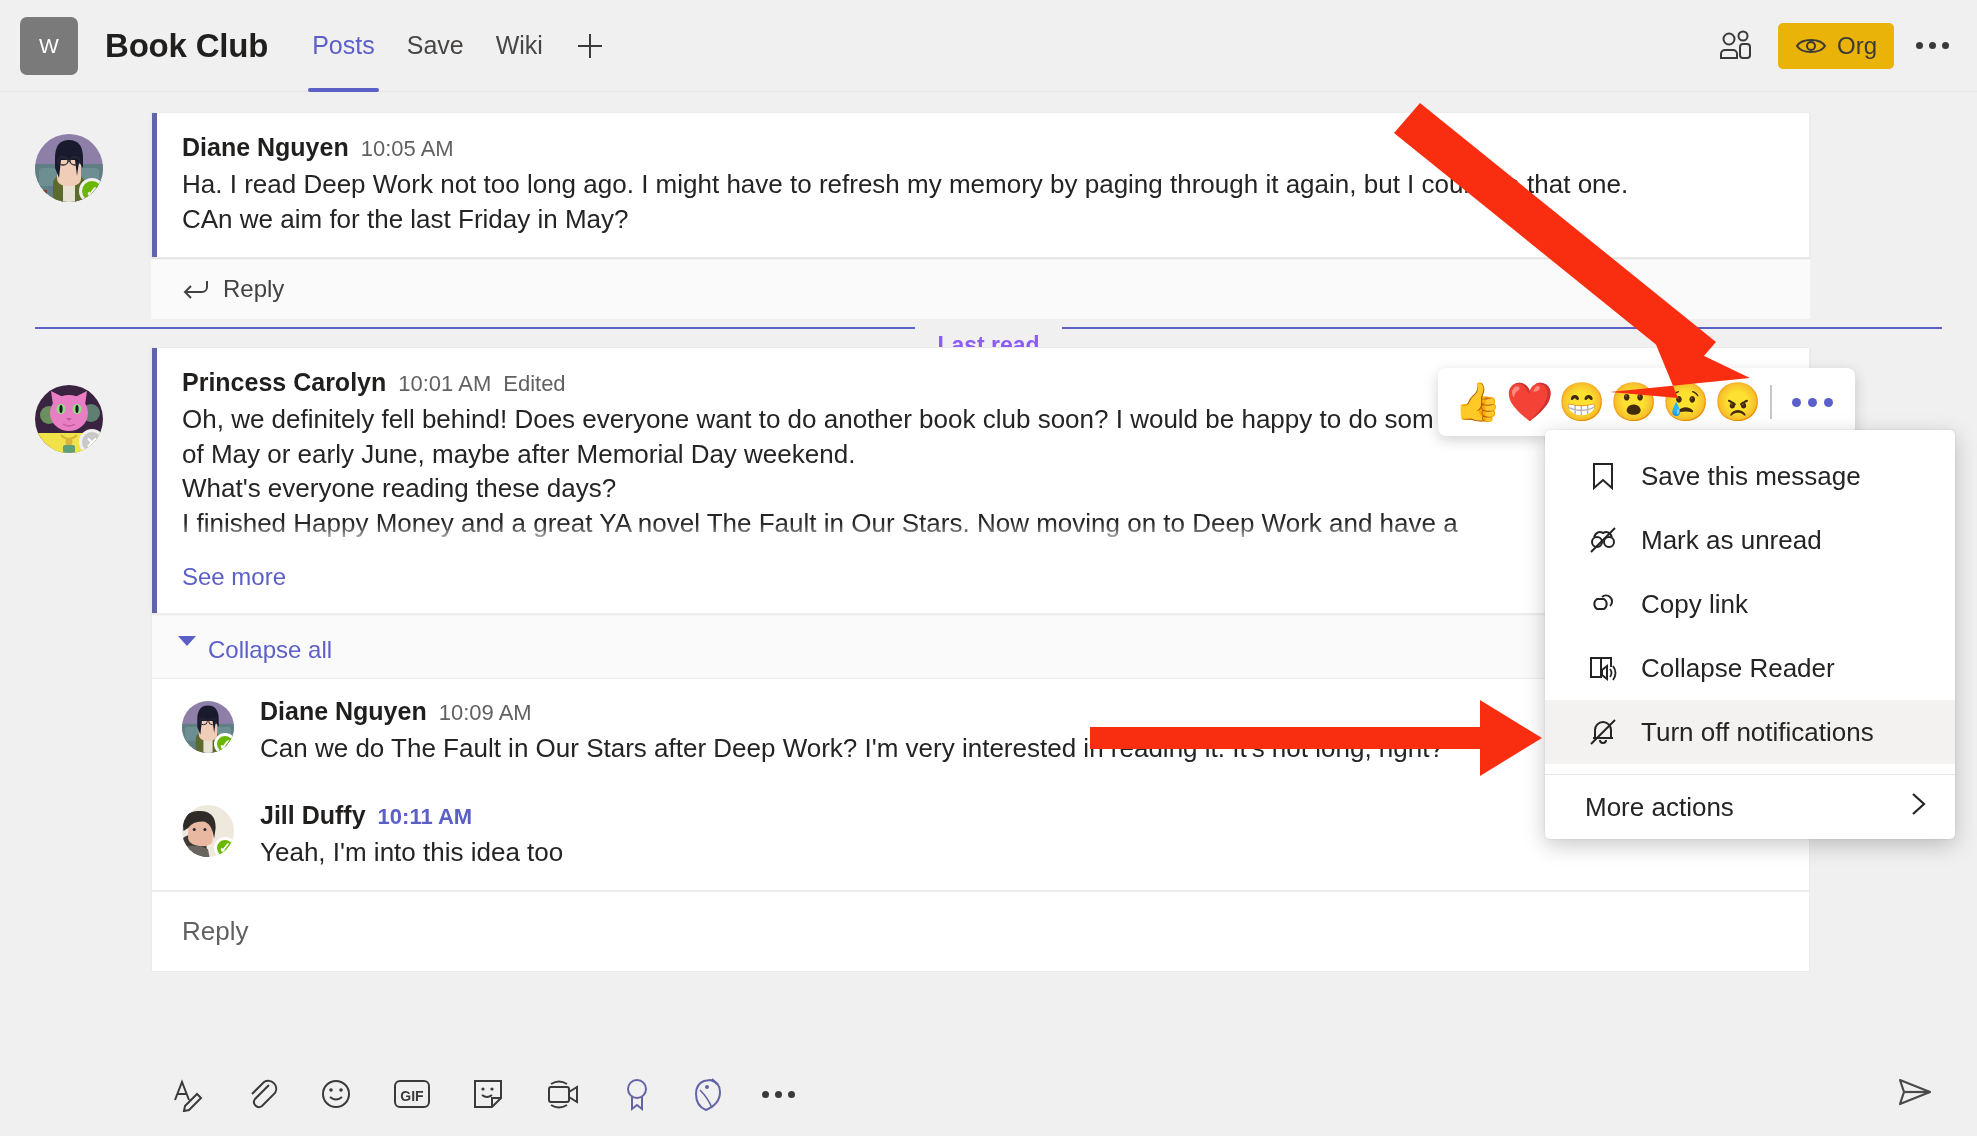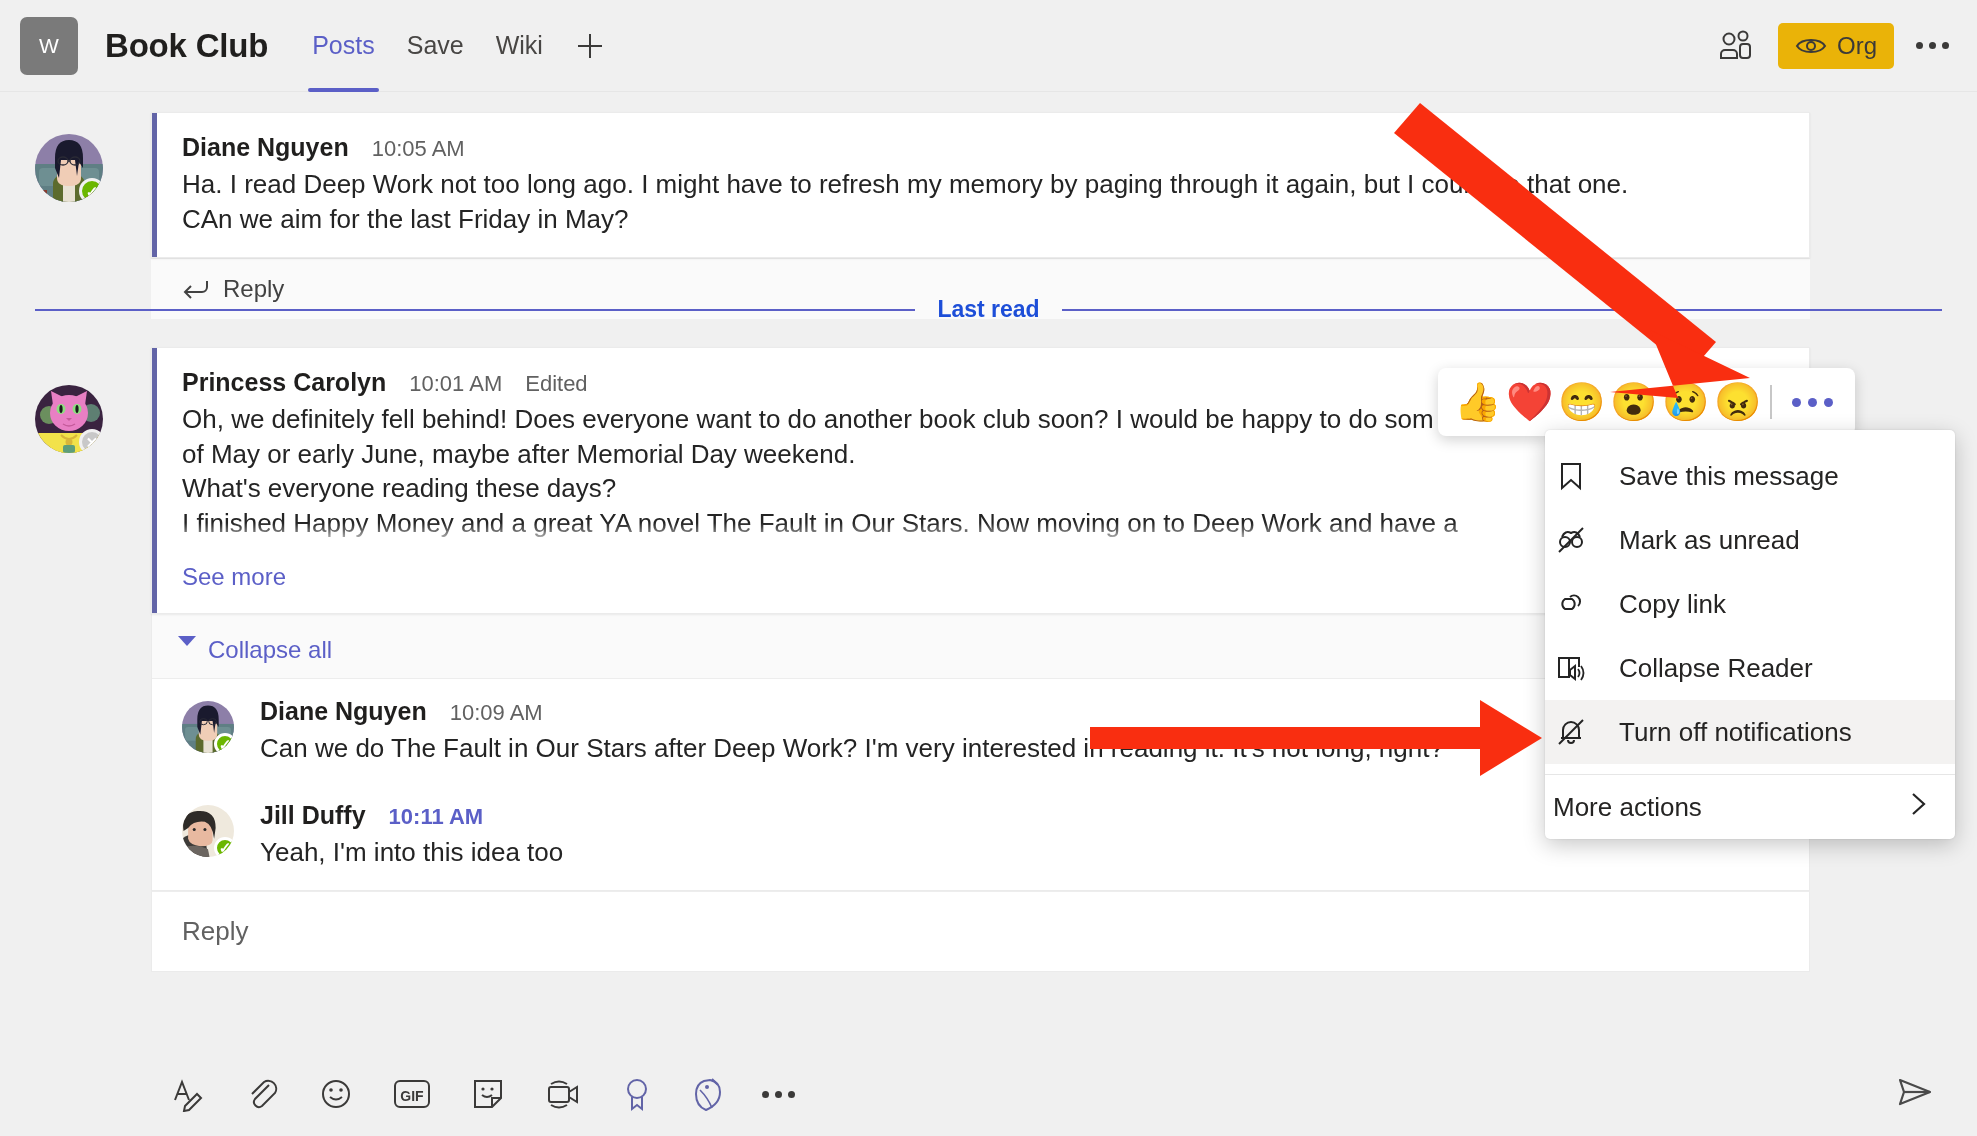--- a/index.html
+++ b/index.html
@@ -71,41 +71,41 @@
   .presence.offline { background:#c8c8c8; }
   .presence span { color:#fff; font-size:15px; line-height:1; font-weight:bold; }
 
   .bubble {
     background:#fff; border:1px solid #ebebeb;
     box-shadow:0 1px 2px rgba(0,0,0,0.07);
   }
   .bubble .accent {
     position:absolute; left:0; top:0; bottom:0; width:5px; background:#6264a7;
   }
-  .msg-head { display:flex; align-items:baseline; gap:23px; }
+  .msg-head { display:flex; align-items:baseline; gap:12px; }
   .author { font-size:25px; font-weight:bold; color:#201f1e; }
   .time { font-size:22px; color:#616161; }
   .time.unread { color:#5b5fc7; font-weight:bold; }
   .edited { font-size:22px; color:#616161; }
   .msg-text { font-size:26px; color:#242424; line-height:1.25; margin-top:6px; }
   .msg-text p { margin:0 0 2px 0; }
 
   .reply-bar {
     border-top:1px solid #ededed; background:#fafafa;
     display:flex; align-items:center; gap:14px;
     font-size:24px; color:#424242; cursor:pointer;
   }
 
   
   .last-read {
     position:absolute; left:35px; right:35px; top:204px;
     display:flex; align-items:center; gap:22px;
   }
   .last-read .line { flex:1; height:2px; background:#5b5fc7; }
-  .last-read .lbl { font-size:23px; font-weight:bold; color:#1d4ed8; white-space:nowrap; }
+  .last-read .lbl { font-size:23px; font-weight:bold; color:#8b5cf6; white-space:nowrap;margin-top:36px; }
 
   .see-more { font-size:24px; color:#5b5fc7; cursor:pointer; }
   .fade-mask {
     position:absolute; left:0; right:0; bottom:0; height:34px;
     background:linear-gradient(to bottom, rgba(255,255,255,0), #ffffff 70%);
   }
   .collapse-row {
     display:flex; align-items:flex-start; gap:12px;
     font-size:24px; color:#5b5fc7; cursor:pointer;
   }
@@ -136,22 +136,22 @@
   .rx-more i { width:9px;height:9px;border-radius:50%;background:#5b5fc7;display:block; }
 
   
   .ctx-menu {
     position:absolute; left:1545px; top:430px; width:410px;
     background:#fff; border-radius:5px;
     box-shadow:0 6px 22px rgba(0,0,0,0.22), 0 0 2px rgba(0,0,0,0.12);
     padding:14px 0 0 0; z-index:50;
   }
   .ctx-item {
-    display:flex; align-items:center; gap:30px;
-    height:64px; padding:0 8px; font-size:26px; color:#252423; cursor:pointer;
+    display:flex; align-items:center; gap:20px;
+    height:64px; padding:0 40px; font-size:26px; color:#252423; cursor:pointer;
   }
   .ctx-item.hl { background:#f3f2f1; }
   .ctx-item .ci { width:36px; display:flex; justify-content:center; align-items:center; }
   .ctx-sep { height:1px; background:#e6e6e6; margin:10px 0 0 0; }
   .ctx-item.sub { justify-content:space-between; padding-right:24px; }
   .ctx-item.sub .lbl { font-size:26px; }
 
   
   .arrows { position:absolute; left:0; top:0; width:1977px; height:1136px;
     pointer-events:none; z-index:60; }

